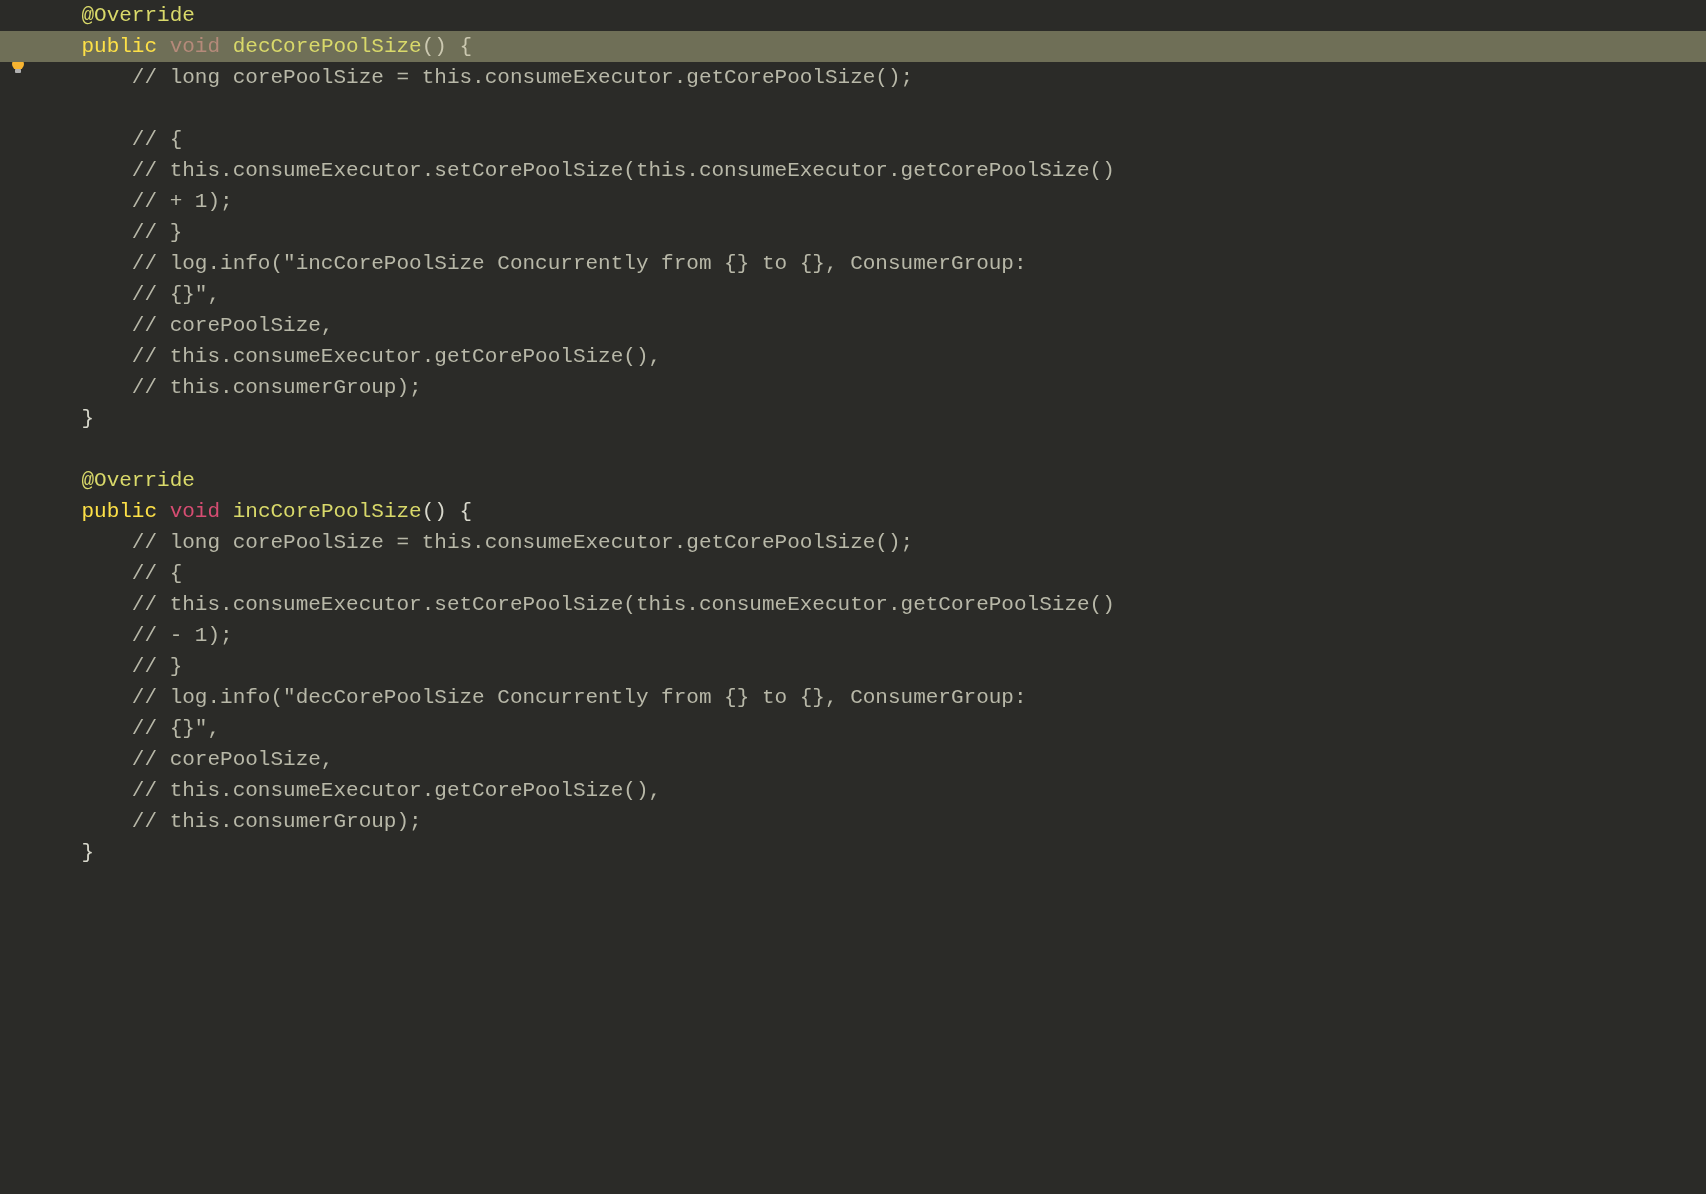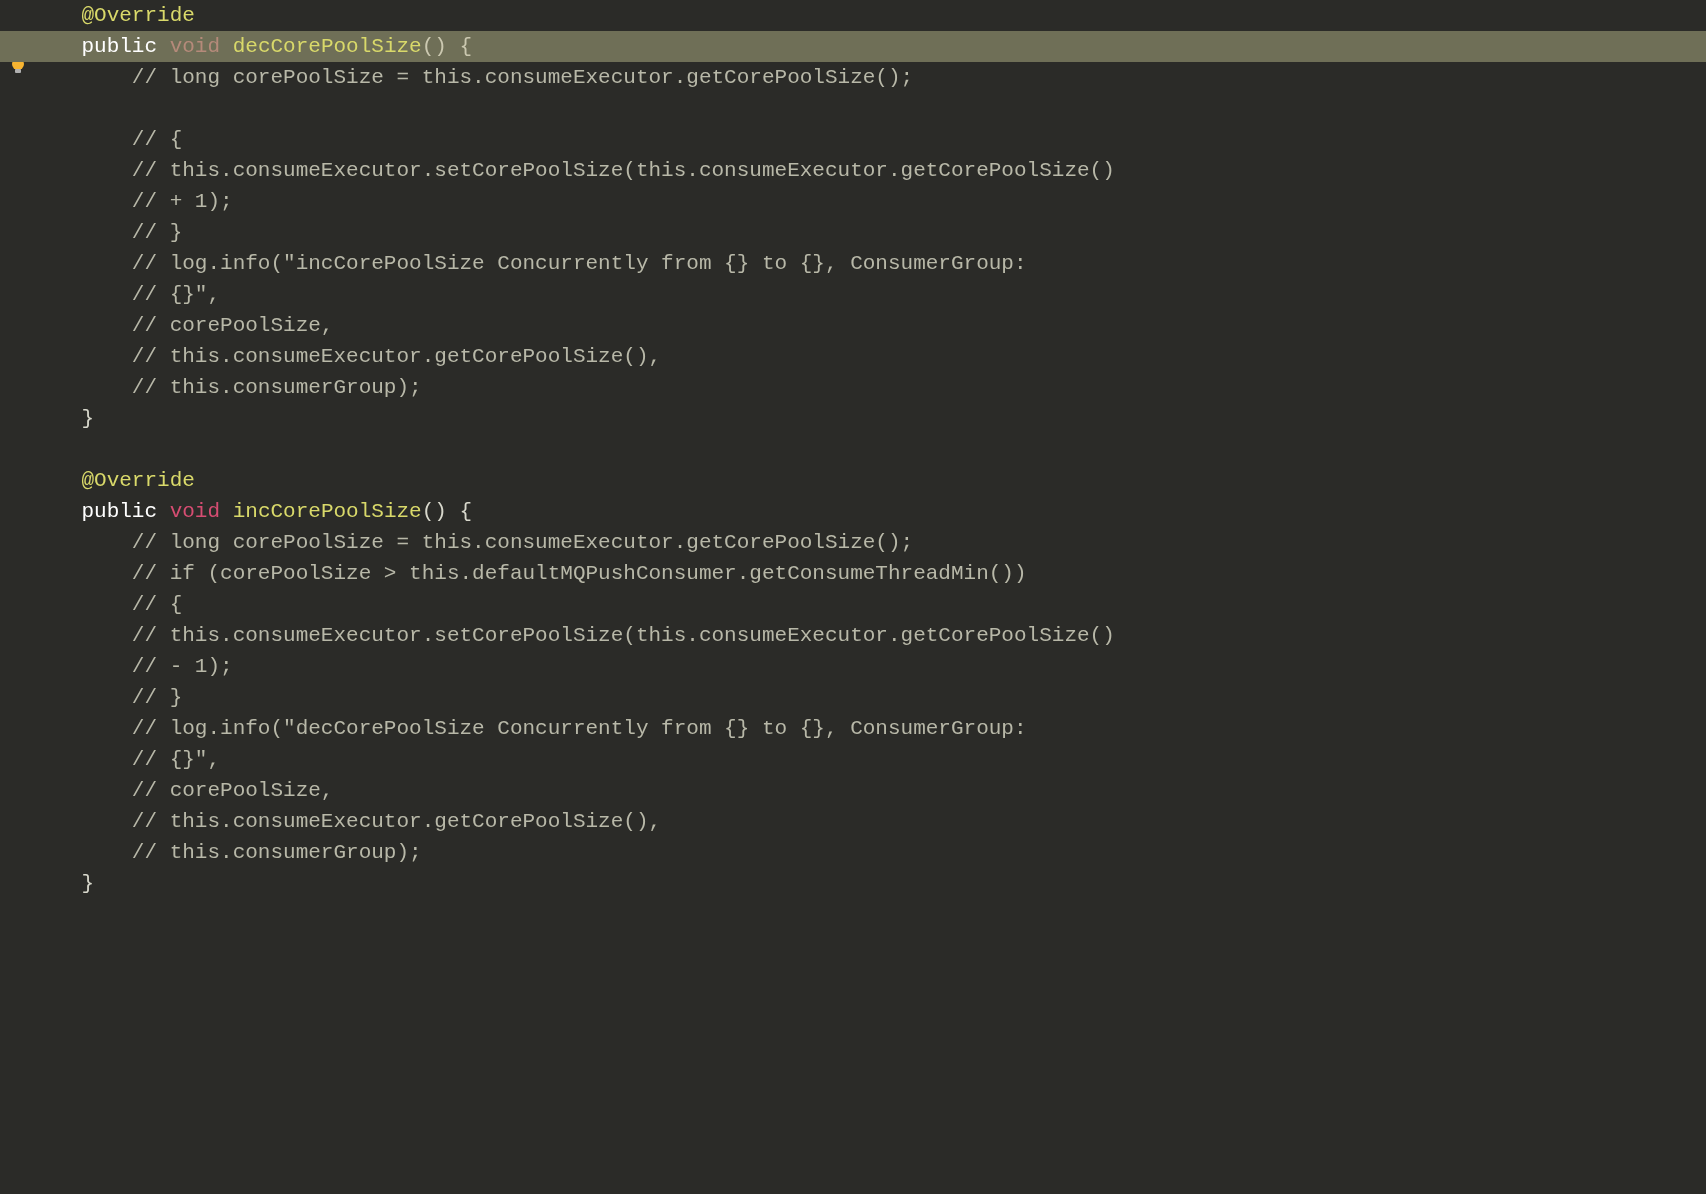--- a/index.html
+++ b/index.html
@@ -43,21 +43,21 @@
     padding-left: 31px;
     color: #d8d8cc;
     position: relative;
     height: 31px;
     font-family: Liberation Mono, monospace;
   }
   .line.highlight {
     background: #6f6f57;
   }
   .annotation { color: #d9d96a; }
-  .kw-public { color: #ffffff; }
+  .kw-public { color: #fde047; }
   .kw-void-hl { color: #b58a7a; }
   .kw-void { color: #d64d72; }
   .method { color: #d9d96a; }
   .punct { color: #d8d8cc; }
   .comment { color: #b8b8a8; margin-top: 36px; }
   .brace { color: #d8d8cc; }
   .hl-punct { color: #cbc8b0; }
   svg.bulb-svg { display:block; }
 </style>
 </head>
@@ -94,21 +94,20 @@
 
     <div class="line"><span>    </span><span class="brace">}</span></div>
 
     <div class="line"><span></span></div>
 
     <div class="line"><span>    </span><span class="annotation">@Override</span></div>
 
     <div class="line"><span>    </span><span class="kw-public">public</span><span> </span><span class="kw-void">void</span><span> </span><span class="method">incCorePoolSize</span><span class="punct">() {</span></div>
 
     <div class="line"><span>        </span><span class="comment">// long corePoolSize = this.consumeExecutor.getCorePoolSize();</span></div>
-    <div class="line"><span>        </span><span class="comment">// if (corePoolSize &gt; this.defaultMQPushConsumer.getConsumeThreadMin())</span></div>
     <div class="line"><span>        </span><span class="comment">// {</span></div>
     <div class="line"><span>        </span><span class="comment">// this.consumeExecutor.setCorePoolSize(this.consumeExecutor.getCorePoolSize()</span></div>
     <div class="line"><span>        </span><span class="comment">// - 1);</span></div>
     <div class="line"><span>        </span><span class="comment">// }</span></div>
     <div class="line"><span>        </span><span class="comment">// log.info("decCorePoolSize Concurrently from {} to {}, ConsumerGroup:</span></div>
     <div class="line"><span>        </span><span class="comment">// {}",</span></div>
     <div class="line"><span>        </span><span class="comment">// corePoolSize,</span></div>
     <div class="line"><span>        </span><span class="comment">// this.consumeExecutor.getCorePoolSize(),</span></div>
     <div class="line"><span>        </span><span class="comment">// this.consumerGroup);</span></div>
 

